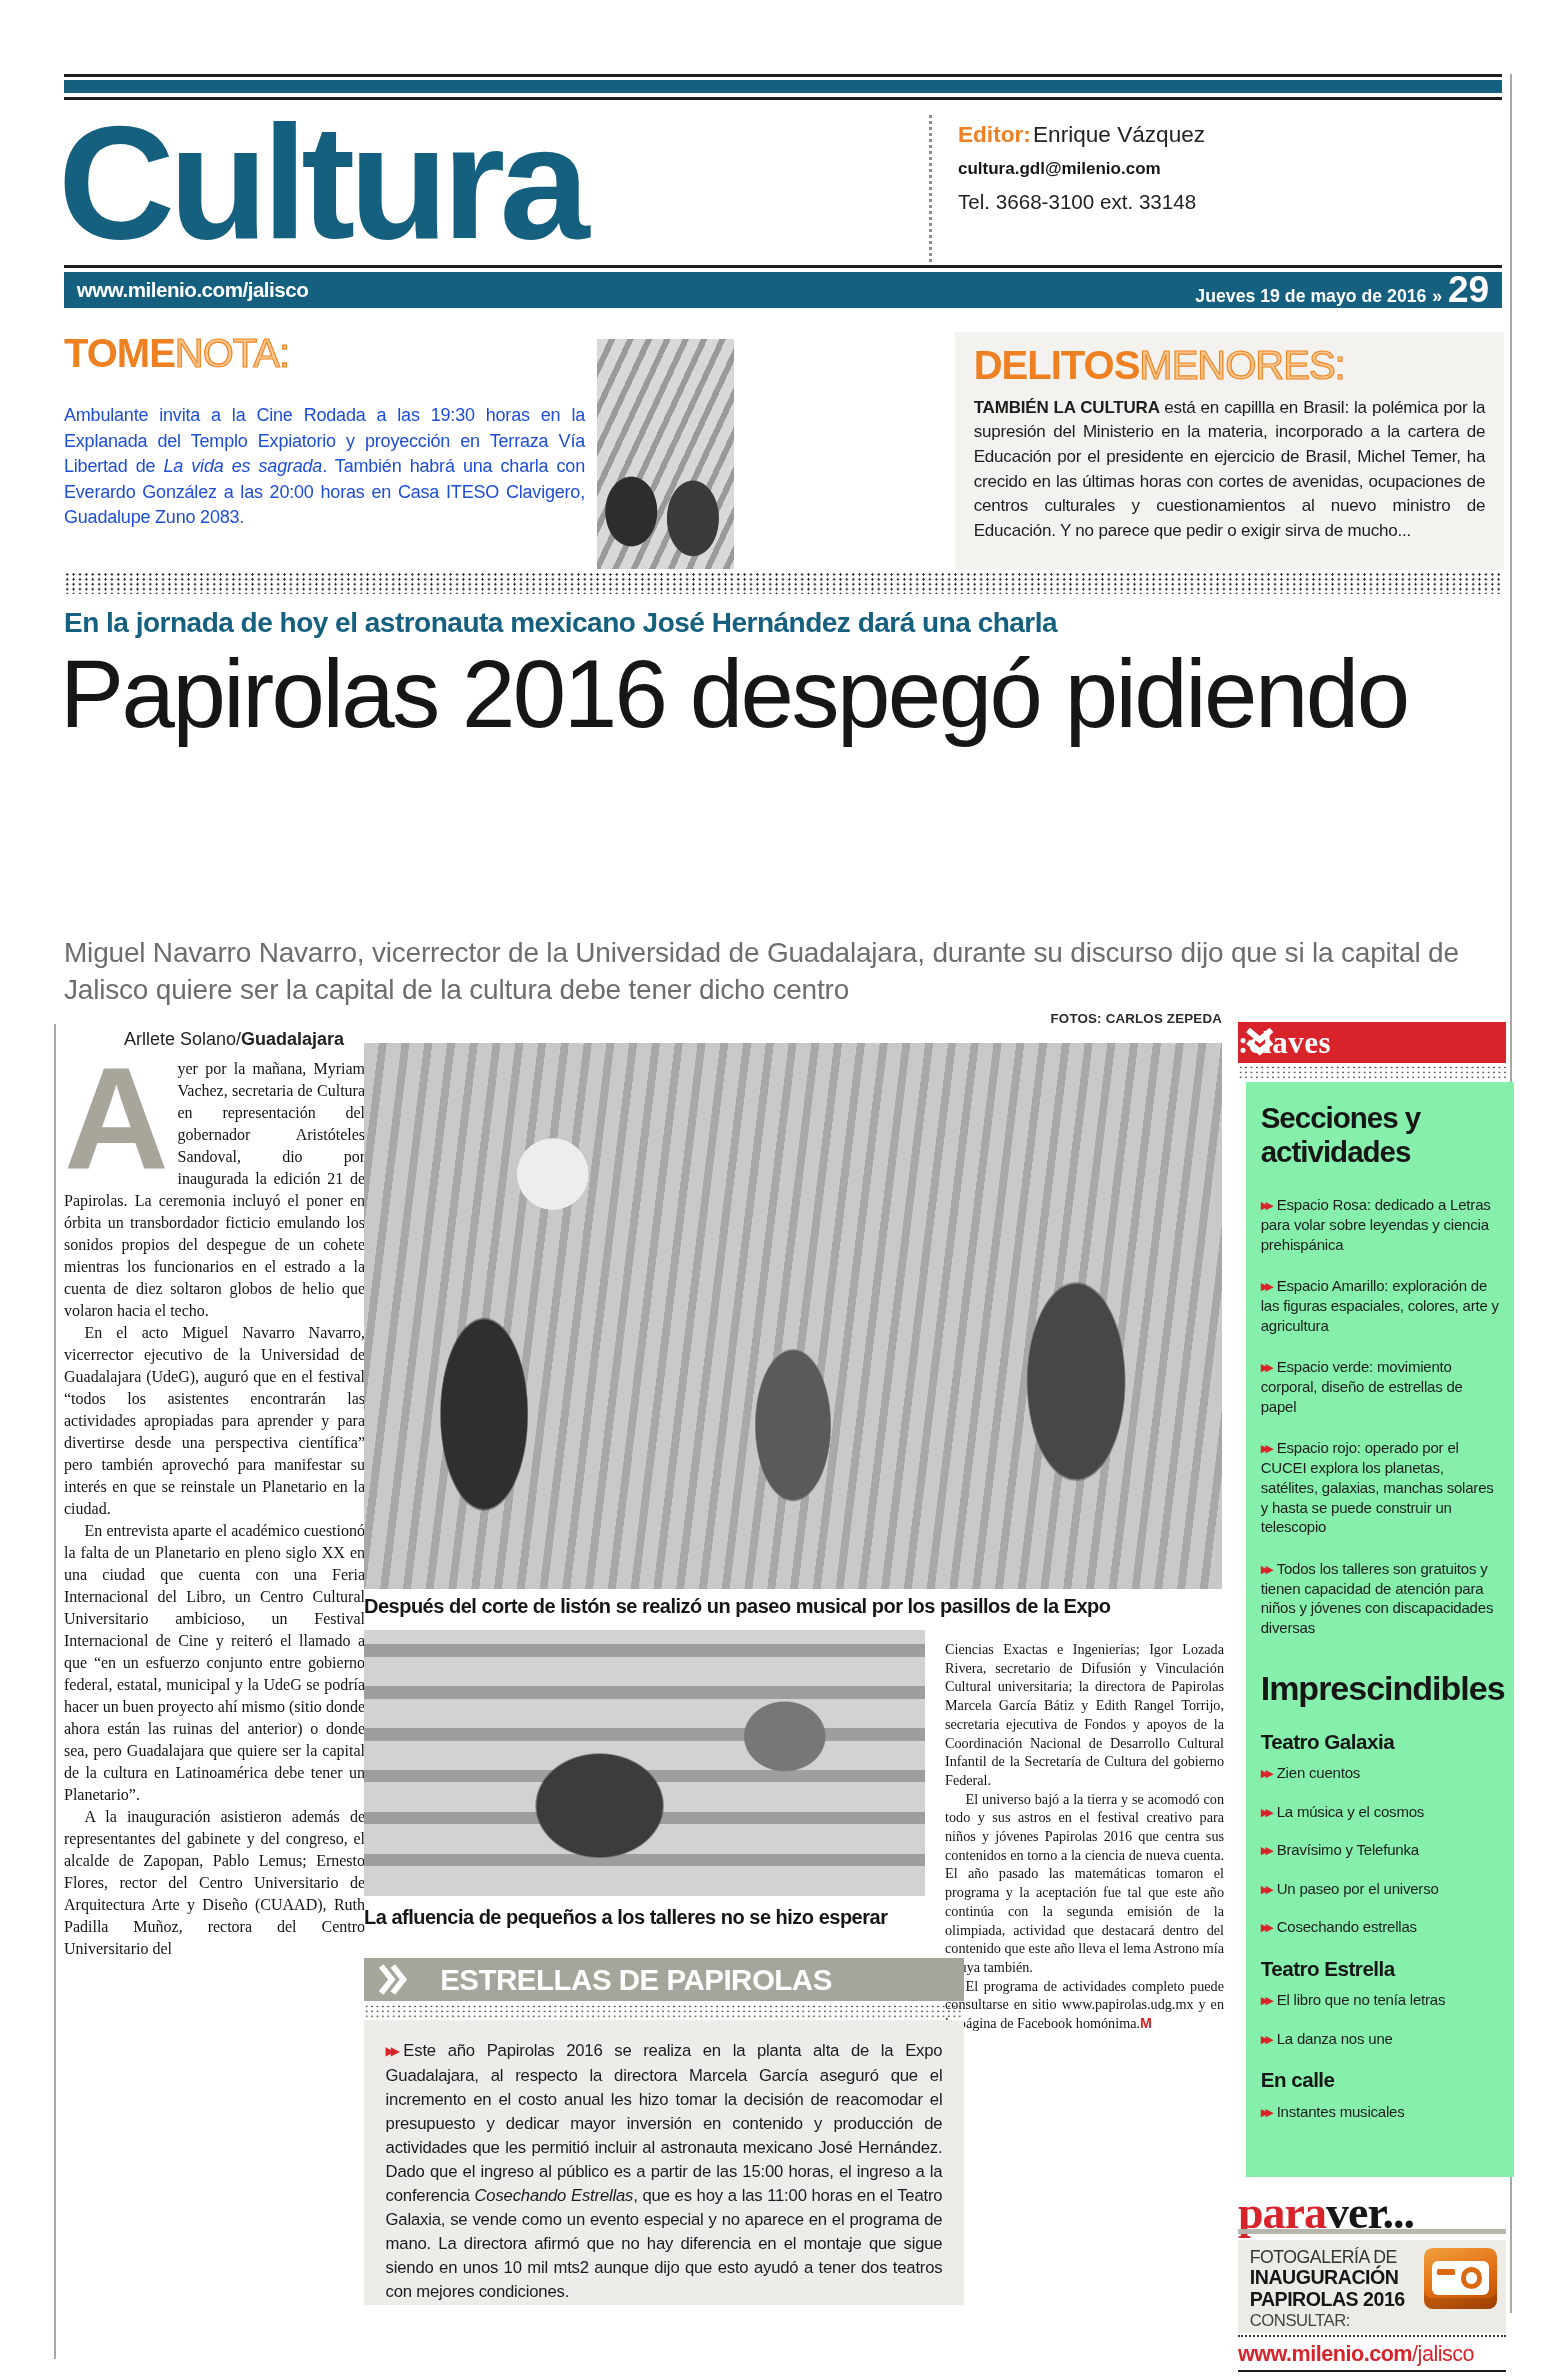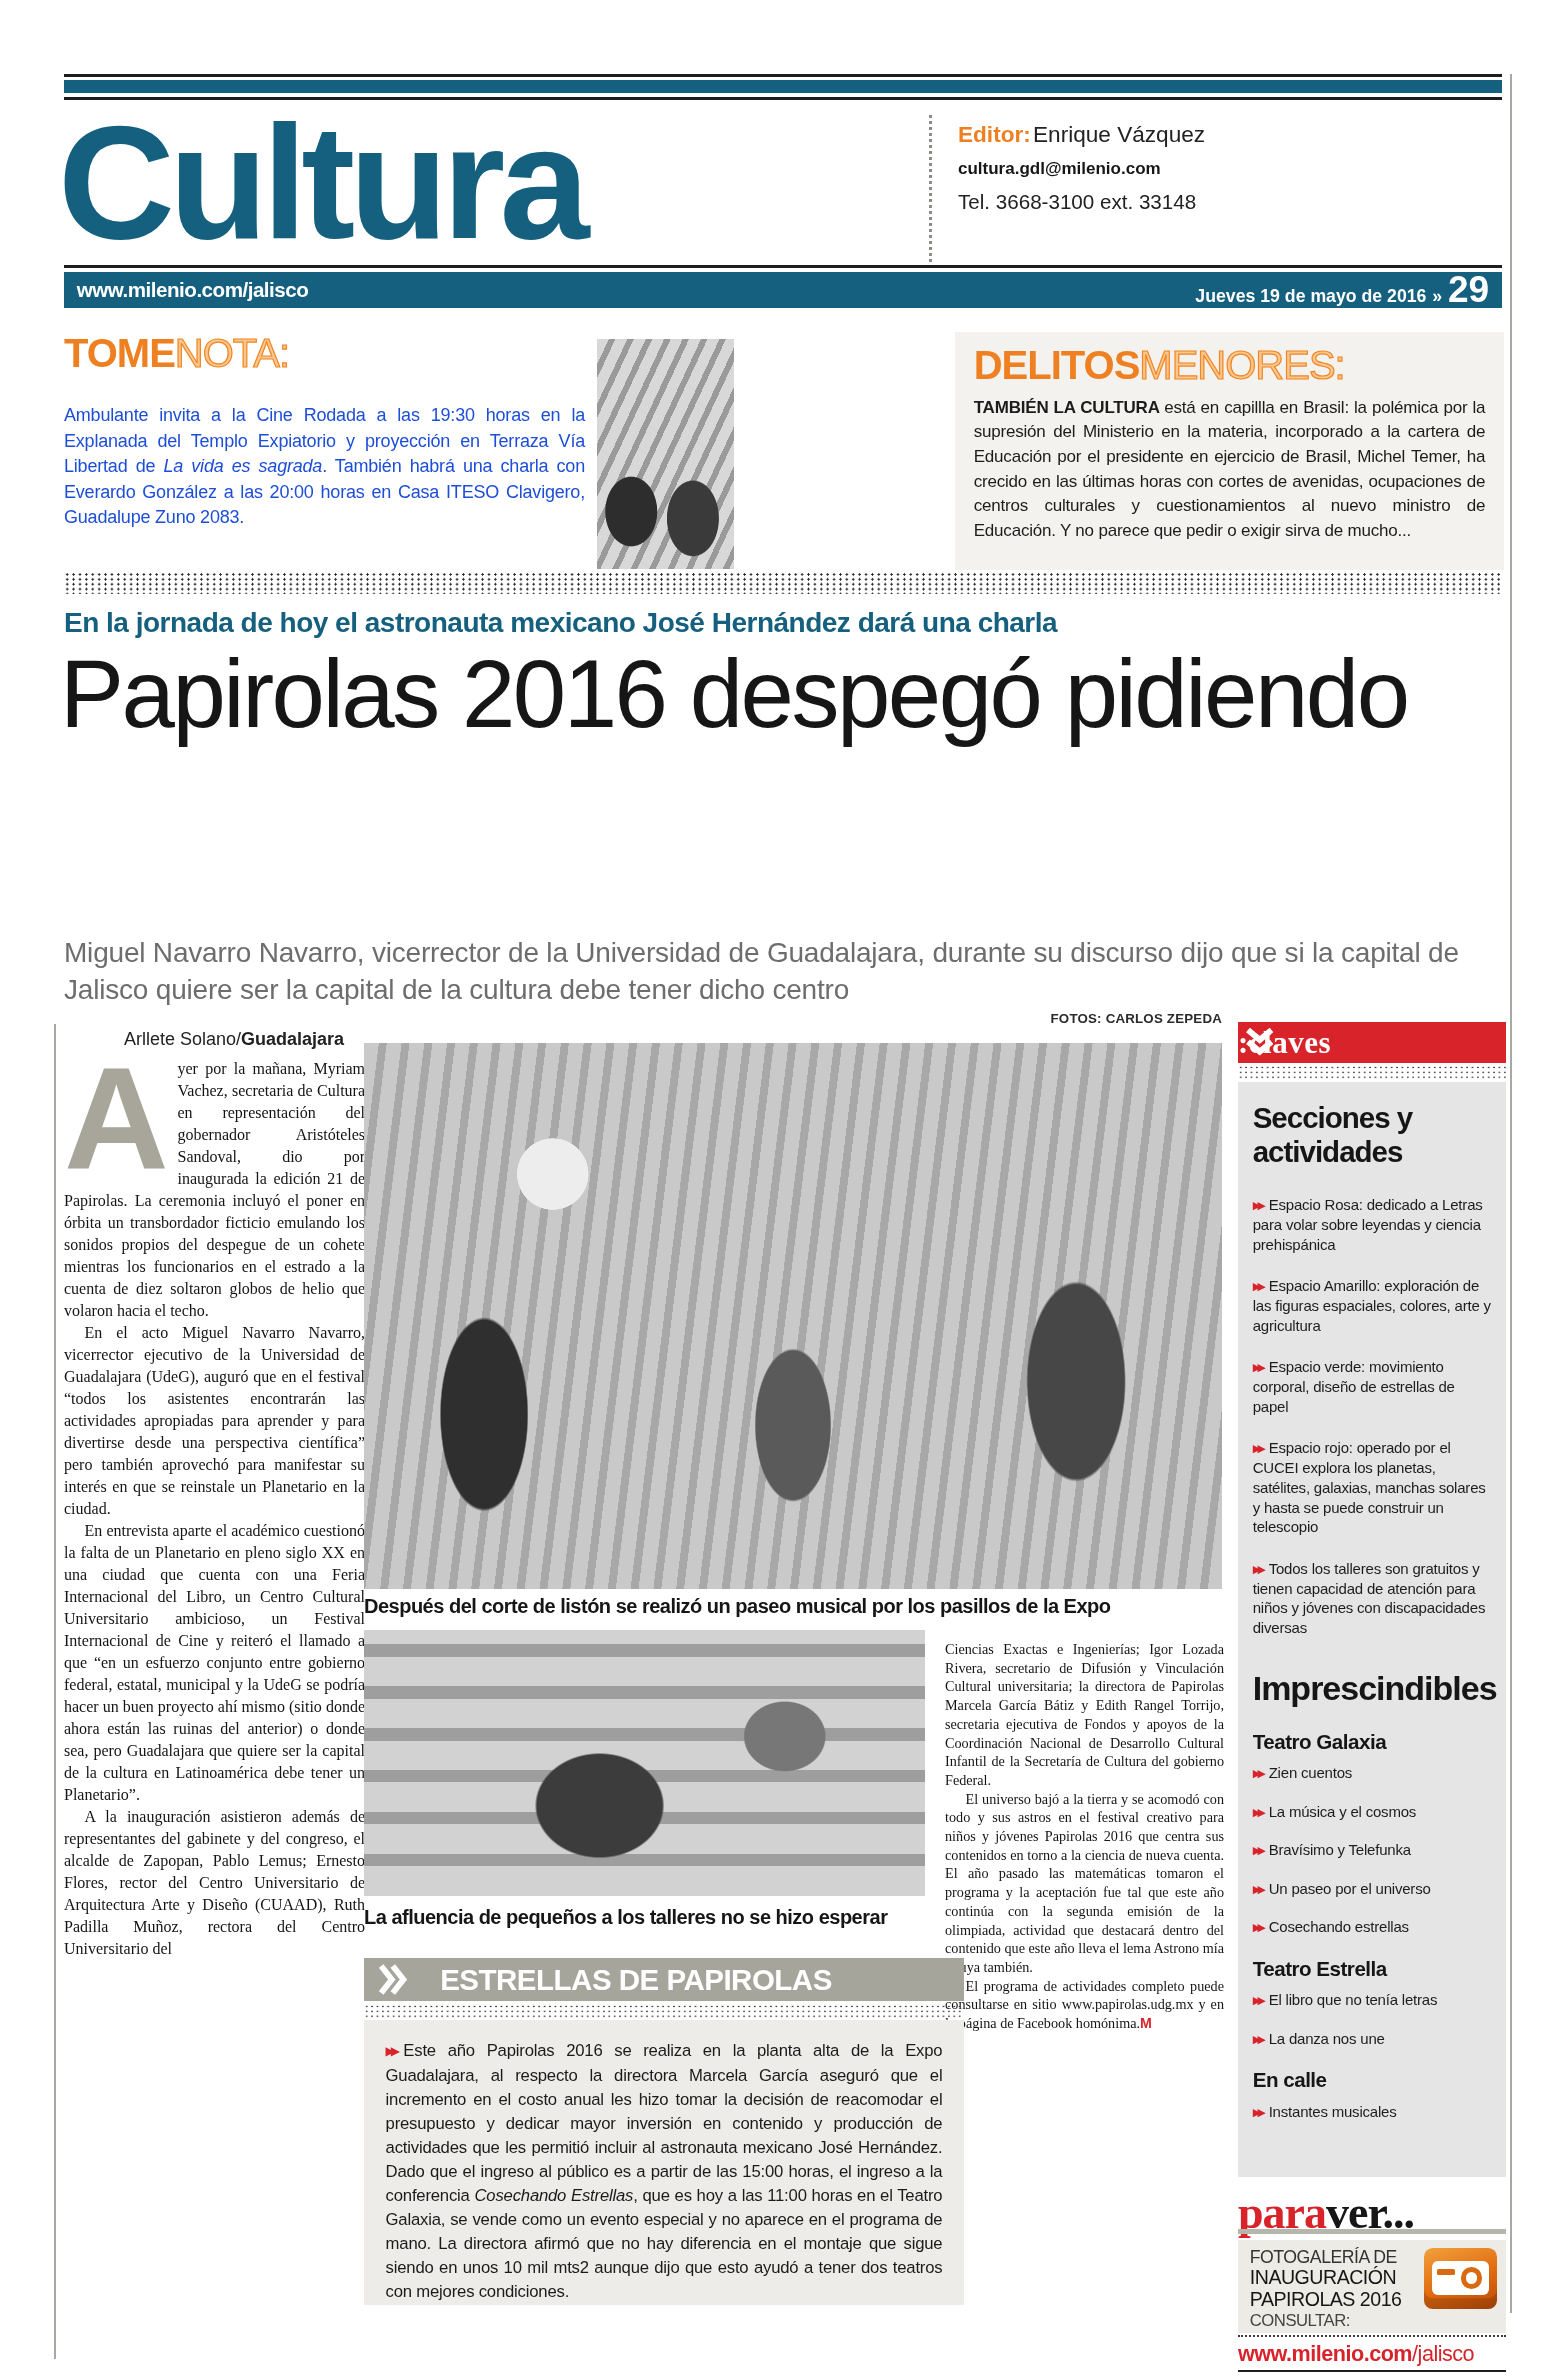--- a/index.html
+++ b/index.html
@@ -109,34 +109,34 @@
     color:#d8232a; font-size:0.72em; letter-spacing:-0.33em;
     margin-right:0.6em; display:inline-block; transform:translateY(-1px);
   }
 
   
   .claves-tab { background:#d8232a; display:flex; align-items:center; }
   .claves-title {
     color:#fff; font-weight:700; font-size:31px; letter-spacing:0.5px;
     font-family:"Liberation Serif", serif; 
   }
-  .claves-box { background:#e5e5e5; padding:18.7px 14.7px; }
+  .claves-box { background:#86efac; padding:18.7px 14.7px;margin-left:8px; }
   .claves-h1 { font-size:29.5px; font-weight:700; letter-spacing:-1px; color:#161616; margin-bottom:26.5px; }
   .claves-h2 { font-size:34px; font-weight:700; letter-spacing:-1px; color:#161616; margin:31px 0 21.6px; }
   .side-item { font-size:15px; line-height:1.32; letter-spacing:-0.2px; color:#1d1d1d; margin-bottom:21.6px; }
   .group-title { font-size:20.6px; font-weight:700; letter-spacing:-0.5px; margin:19.6px 0 9.8px; color:#161616; }
   .group .side-item { margin-bottom:18.7px; }
 
   .paraver { font-size:46px; font-weight:700; letter-spacing:-1px; white-space:nowrap;font-family:Liberation Serif, serif; }
   .pv-red { color:#d8232a; }
   .pv-black { color:#161616; }
   .paraver-bar { background:#b7b6ad; }
   .foto-box { background:#ecebe6; padding:7.9px 11.8px; position:relative; line-height:1.1; }
   .fg1 { font-size:17.7px; color:#333; letter-spacing:-0.5px; }
-  .fg-bold { font-size:19.6px; font-weight:400; color:#161616; letter-spacing:-0.5px; }
+  .fg-bold { font-size:19.6px; font-weight:700; color:#161616; letter-spacing:-0.5px; }
   .fg4 { font-size:16.7px; color:#444; letter-spacing:-0.5px; margin-top:2px; }
   .dotline { border-top:2.9px dotted #3a3a3a; height:0; }
   .site-line { font-size:21.6px; letter-spacing:-0.5px; white-space:nowrap; }
   .site-bold { color:#d8232a; font-weight:700; }
   .site-light { color:#d8232a; font-weight:400; }
 
   
   .cam { position:absolute; right:8.8px; top:7.9px; width:73px; height:61px;
     background:linear-gradient(160deg,#f2a13d,#e06a10 55%,#b84a07);
     border-radius:8.8px; box-shadow:inset 0 -10.8px 0 rgba(0,0,0,.14); }

